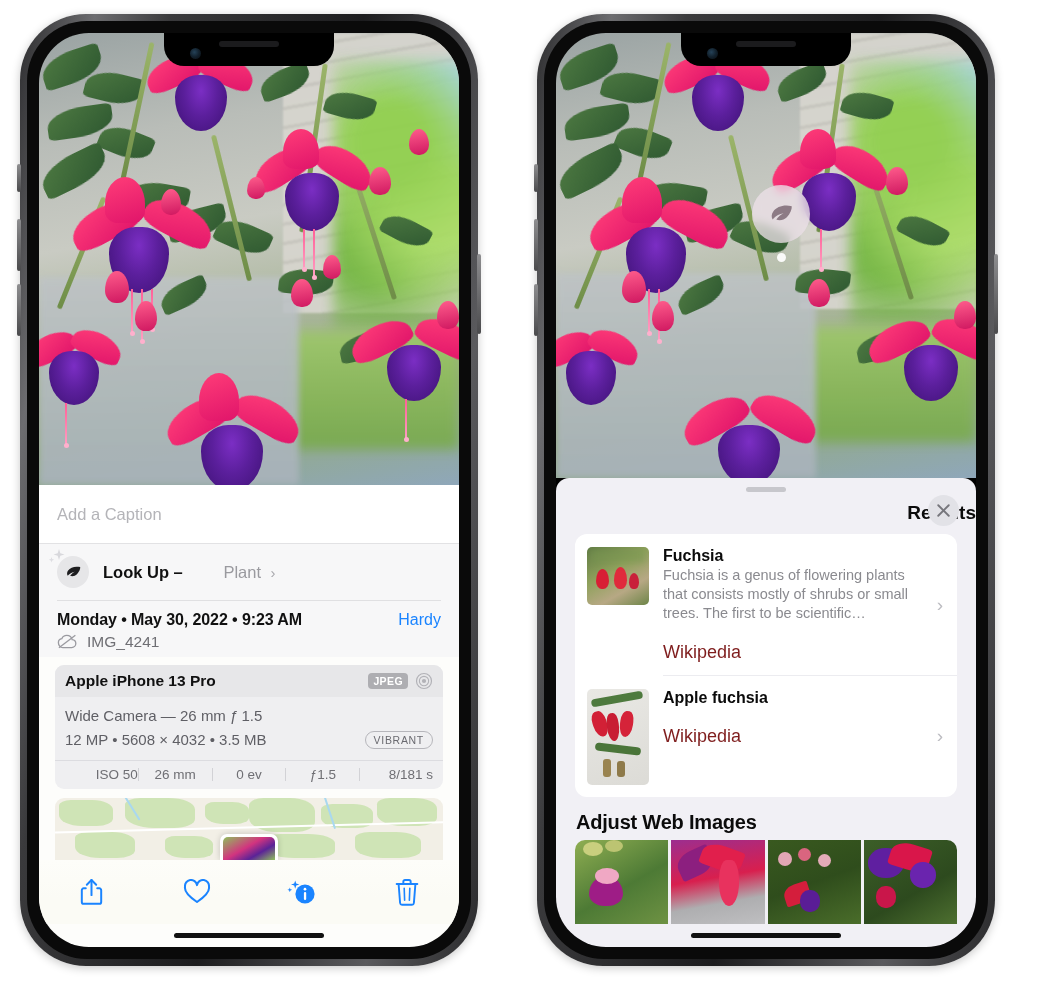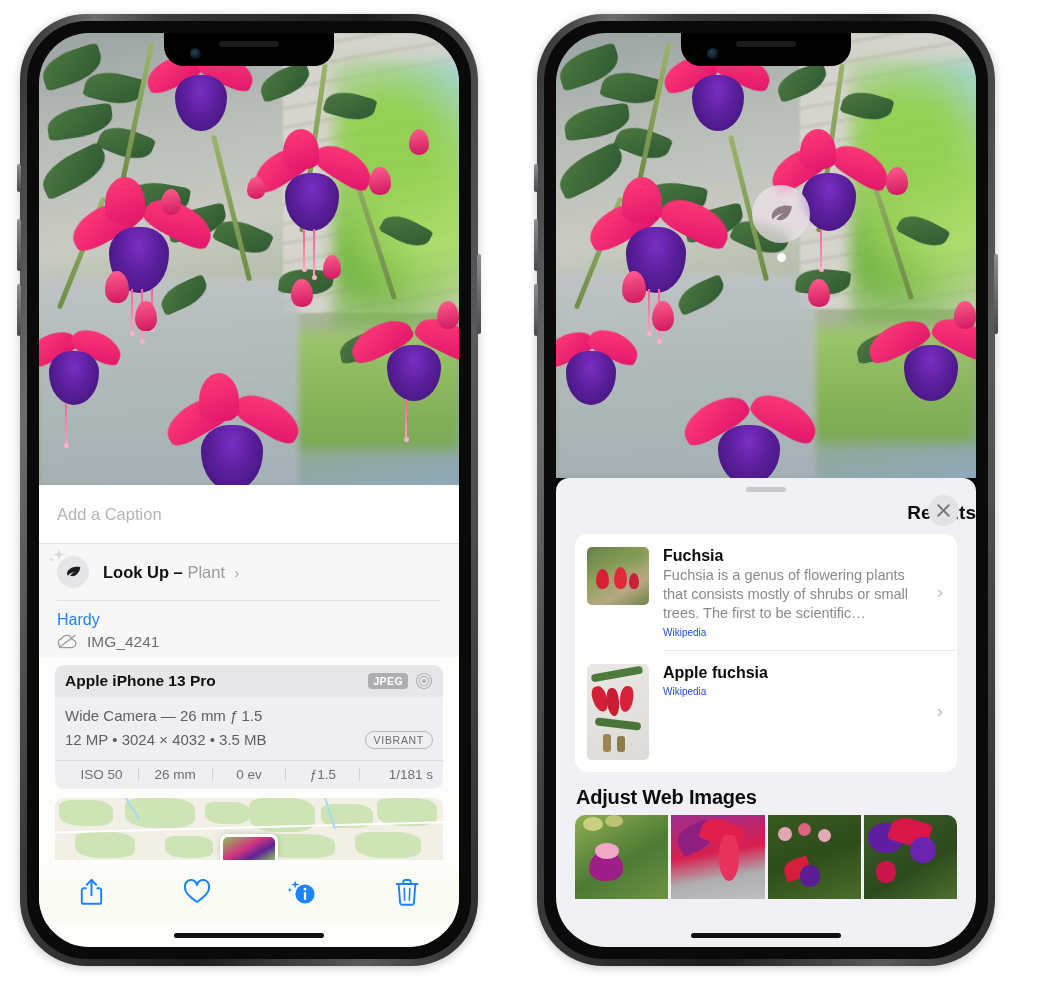--- a/index.html
+++ b/index.html
@@ -63,21 +63,21 @@
   .infopanel{position:absolute;left:0;right:0;bottom:0;background:#fdfdfb;z-index:20;
              display:flex;flex-direction:column;}
   .caption{height:58px;display:flex;align-items:center;padding:0 18px;background:#fff;}
   .caption span{font-size:16.5px;color:#b4b4b8;}
   .lookup-sec{background:#f7f7f8;border-top:.5px solid #e2e2e4;padding:0 18px;}
   .lookup-row{display:flex;align-items:center;height:56px;}
   .leaf-badge{position:relative;width:32px;height:32px;border-radius:50%;background:#e6e6e8;
               display:flex;align-items:center;justify-content:center;flex:0 0 auto;}
   .sparkles{position:absolute;left:-11px;top:-10px;width:24px;height:24px;}
   .lookup-text{margin-left:14px;font-size:16.5px;color:#111;font-weight:700;}
-  .lookup-text .muted{color:#9a9a9f;font-weight:400;}
+  .lookup-text .muted{color:#9a9a9f;font-weight:400;margin-left:36px;}
   .chev-sm{display:inline-block;margin-left:5px;color:#a8a8ad;font-weight:400;font-size:15px;}
   .hr{height:.5px;background:#e0e0e2;margin-left:0;}
 
   .meta{background:#f7f7f8;padding:10px 18px 6px;}
   .meta-top{display:flex;align-items:baseline;justify-content:space-between;}
   .meta-date{font-size:16px;color:#111;font-weight:700;letter-spacing:-.1px;}
   .adjust{font-size:16px;color:#1a84ff;}
   .meta-file{display:flex;align-items:center;gap:9px;margin-top:4px;}
   .meta-file span{font-size:15.5px;color:#6f6f74;}
 
@@ -88,21 +88,21 @@
   .cam-head .right{display:flex;align-items:center;gap:7px;}
   .jpeg{background:#aeaeb2;color:#fff;font-size:10.5px;font-weight:700;letter-spacing:.4px;
         padding:2px 5px;border-radius:4px;}
   .cam-body{padding:7px 10px 8px;}
   .cam-line{font-size:15px;color:#5f5f65;line-height:1.62;}
   .cam-row2{display:flex;align-items:center;justify-content:space-between;}
   .vibrant{border:1px solid #b6b6bb;color:#6a6a70;font-size:10.5px;letter-spacing:.7px;
            padding:2px 8px;border-radius:9px;}
   .cam-exif{display:flex;align-items:center;border-top:.5px solid #dcdce0;padding:6px 10px 7px;}
   .cam-exif .cell{flex:1;text-align:center;font-size:13.5px;color:#6f6f74;}
-  .cam-exif .cell:first-child{text-align:center;}
+  .cam-exif .cell:first-child{text-align:right;}
   .cam-exif .cell:last-child{text-align:right;}
   .cam-exif .sep{width:1px;height:13px;background:#d2d2d6;}
 
   .mapbox{margin:9px 16px 0;height:62px;border-radius:9px 9px 0 0;overflow:hidden;position:relative;
           background:#f2efe6;}
   .map-green{position:absolute;background:#cfe4b6;border-radius:22% 38% 30% 42%;}
   .map-road{position:absolute;background:#ffffff;height:2px;}
   .map-water{position:absolute;background:#a9d8ef;height:2px;border-radius:2px;}
   .map-pin{position:absolute;left:50%;transform:translateX(-50%);bottom:0;width:58px;height:26px;
            border-radius:7px 7px 0 0;background:#fff;padding:3px 3px 0;box-sizing:border-box;
@@ -126,21 +126,21 @@
             background:#e2e2e7;display:flex;align-items:center;justify-content:center;}
   .sec-head{display:flex;align-items:baseline;justify-content:space-between;padding:14px 20px 9px;}
   .sec-title{font-size:20px;font-weight:700;color:#0b0b0b;letter-spacing:-.2px;}
   .showmore{font-size:14.5px;color:#6b6b70;}
   .card{margin:0 19px;background:#fff;border-radius:12px;overflow:hidden;}
   .krow{display:flex;align-items:flex-start;padding:13px 12px 12px;position:relative;}
   .kthumb{width:62px;height:58px;border-radius:5px;flex:0 0 auto;overflow:hidden;position:relative;}
   .ktext{margin-left:14px;flex:1;padding-right:24px;}
   .ktitle{font-size:16px;font-weight:700;color:#0b0b0b;margin-bottom:1px;}
   .kdesc{font-size:14.5px;color:#8a8a8f;line-height:1.32;}
-  .ksrc{font-size:10px;color:#1d4ed8;margin-top:4px;}
+  .ksrc{font-size:18px;color:#7f1d1d;margin-top:19px;}
   .kchev{position:absolute;right:14px;top:50%;transform:translateY(-50%);color:#bcbcc1;font-size:19px;}
   .kdiv{height:.5px;background:#ececf0;margin-left:88px;}
   .simgrid{display:flex;gap:3px;margin:0 19px;border-radius:10px 10px 0 0;overflow:hidden;}
   .sim{flex:1;height:84px;position:relative;overflow:hidden;}
 
   svg{display:block;}
 </style>
 </head>
 <body>
 
@@ -265,20 +265,21 @@
               <span>–</span>
               <span class="muted">Plant</span>
               <span class="chev-sm">›</span>
             </div>
           </div>
           <div class="hr"></div>
         </div>
 
         <div class="meta">
           <div class="meta-top">
+            <div class="meta-date">Monday • May 30, 2022 • 9:23 AM</div>
             <div class="adjust">Hardy</div>
           </div>
           <div class="meta-file">
             <svg width="21" height="15" viewBox="0 0 24 17">
               <path d="M6.6 15.4h10.2c2.6 0 4.7-2 4.7-4.5 0-2.3-1.8-4.3-4.2-4.5C16.7 3.6 14.2 1.6 11.2 1.6 8.6 1.6 6.4 3.1 5.5 5.3 3.2 5.7 1.6 7.5 1.6 9.8c0 3 2.3 5.6 5 5.6z" fill="none" stroke="#9a9aa0" stroke-width="1.5"></path>
               <line x1="2.2" y1="15.6" x2="21" y2="1.4" stroke="#9a9aa0" stroke-width="1.5"></line>
             </svg>
             <span>IMG_4241</span>
           </div>
         </div>
@@ -291,34 +292,34 @@
               <svg width="18" height="18" viewBox="0 0 24 24">
                 <circle cx="12" cy="12" r="10" fill="none" stroke="#b2b2b7" stroke-width="1.6"></circle>
                 <circle cx="12" cy="12" r="6.2" fill="none" stroke="#b2b2b7" stroke-width="1.4"></circle>
                 <circle cx="12" cy="12" r="2.8" fill="#b2b2b7"></circle>
               </svg>
             </div>
           </div>
           <div class="cam-body">
             <div class="cam-line">Wide Camera — 26 mm ƒ 1.5</div>
             <div class="cam-row2">
-              <div class="cam-line">12 MP • 3024 × 4032 • 3.5 MB</div>
+              <div class="cam-line">12 MP • 5608 × 4032 • 3.5 MB</div>
               <div class="vibrant">VIBRANT</div>
             </div>
           </div>
           <div class="cam-exif">
             <div class="cell">ISO 50</div>
             <div class="sep"></div>
             <div class="cell">26 mm</div>
             <div class="sep"></div>
             <div class="cell">0 ev</div>
             <div class="sep"></div>
             <div class="cell">ƒ1.5</div>
             <div class="sep"></div>
-            <div class="cell">1/181 s</div>
+            <div class="cell">8/181 s</div>
           </div>
         </div>
 
         <div class="mapbox">
           <div class="map-green" style="left:4px;top:2px;width:54px;height:26px;"></div>
           <div class="map-green" style="left:70px;top:0px;width:70px;height:30px;"></div>
           <div class="map-green" style="left:150px;top:4px;width:44px;height:22px;"></div>
           <div class="map-green" style="left:194px;top:0px;width:66px;height:34px;"></div>
           <div class="map-green" style="left:266px;top:6px;width:52px;height:24px;"></div>
           <div class="map-green" style="left:322px;top:0px;width:60px;height:28px;"></div>

